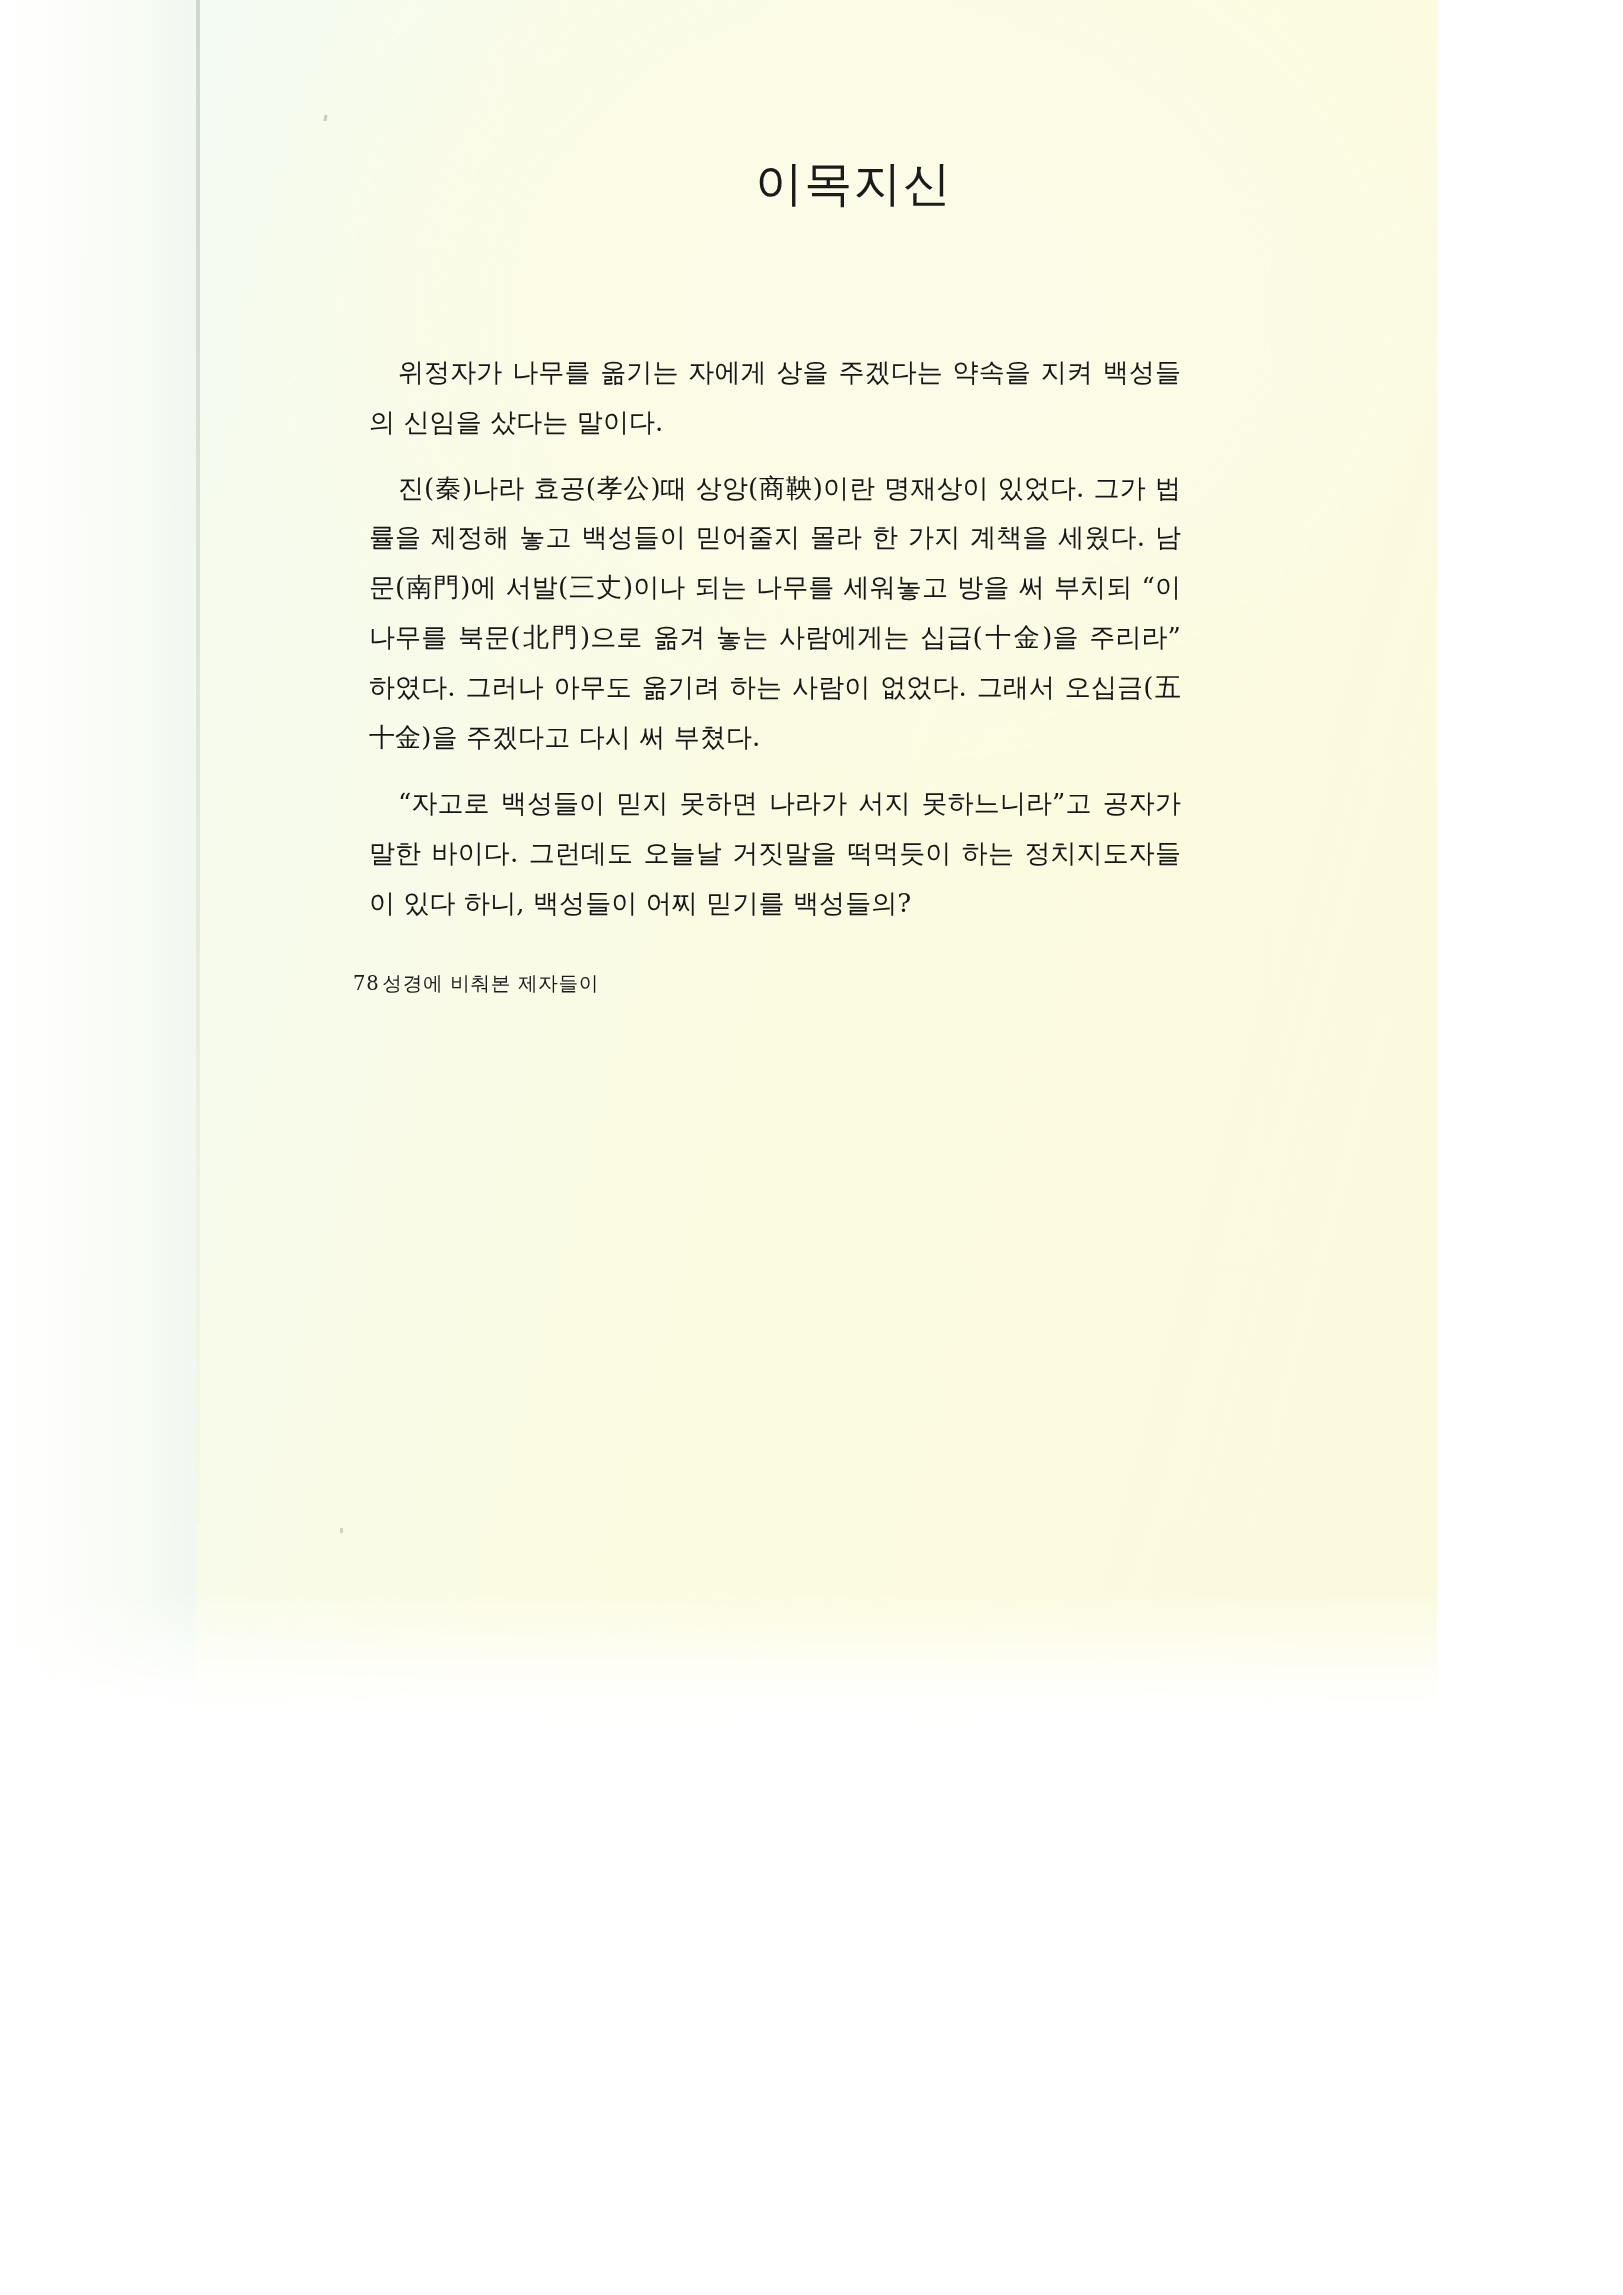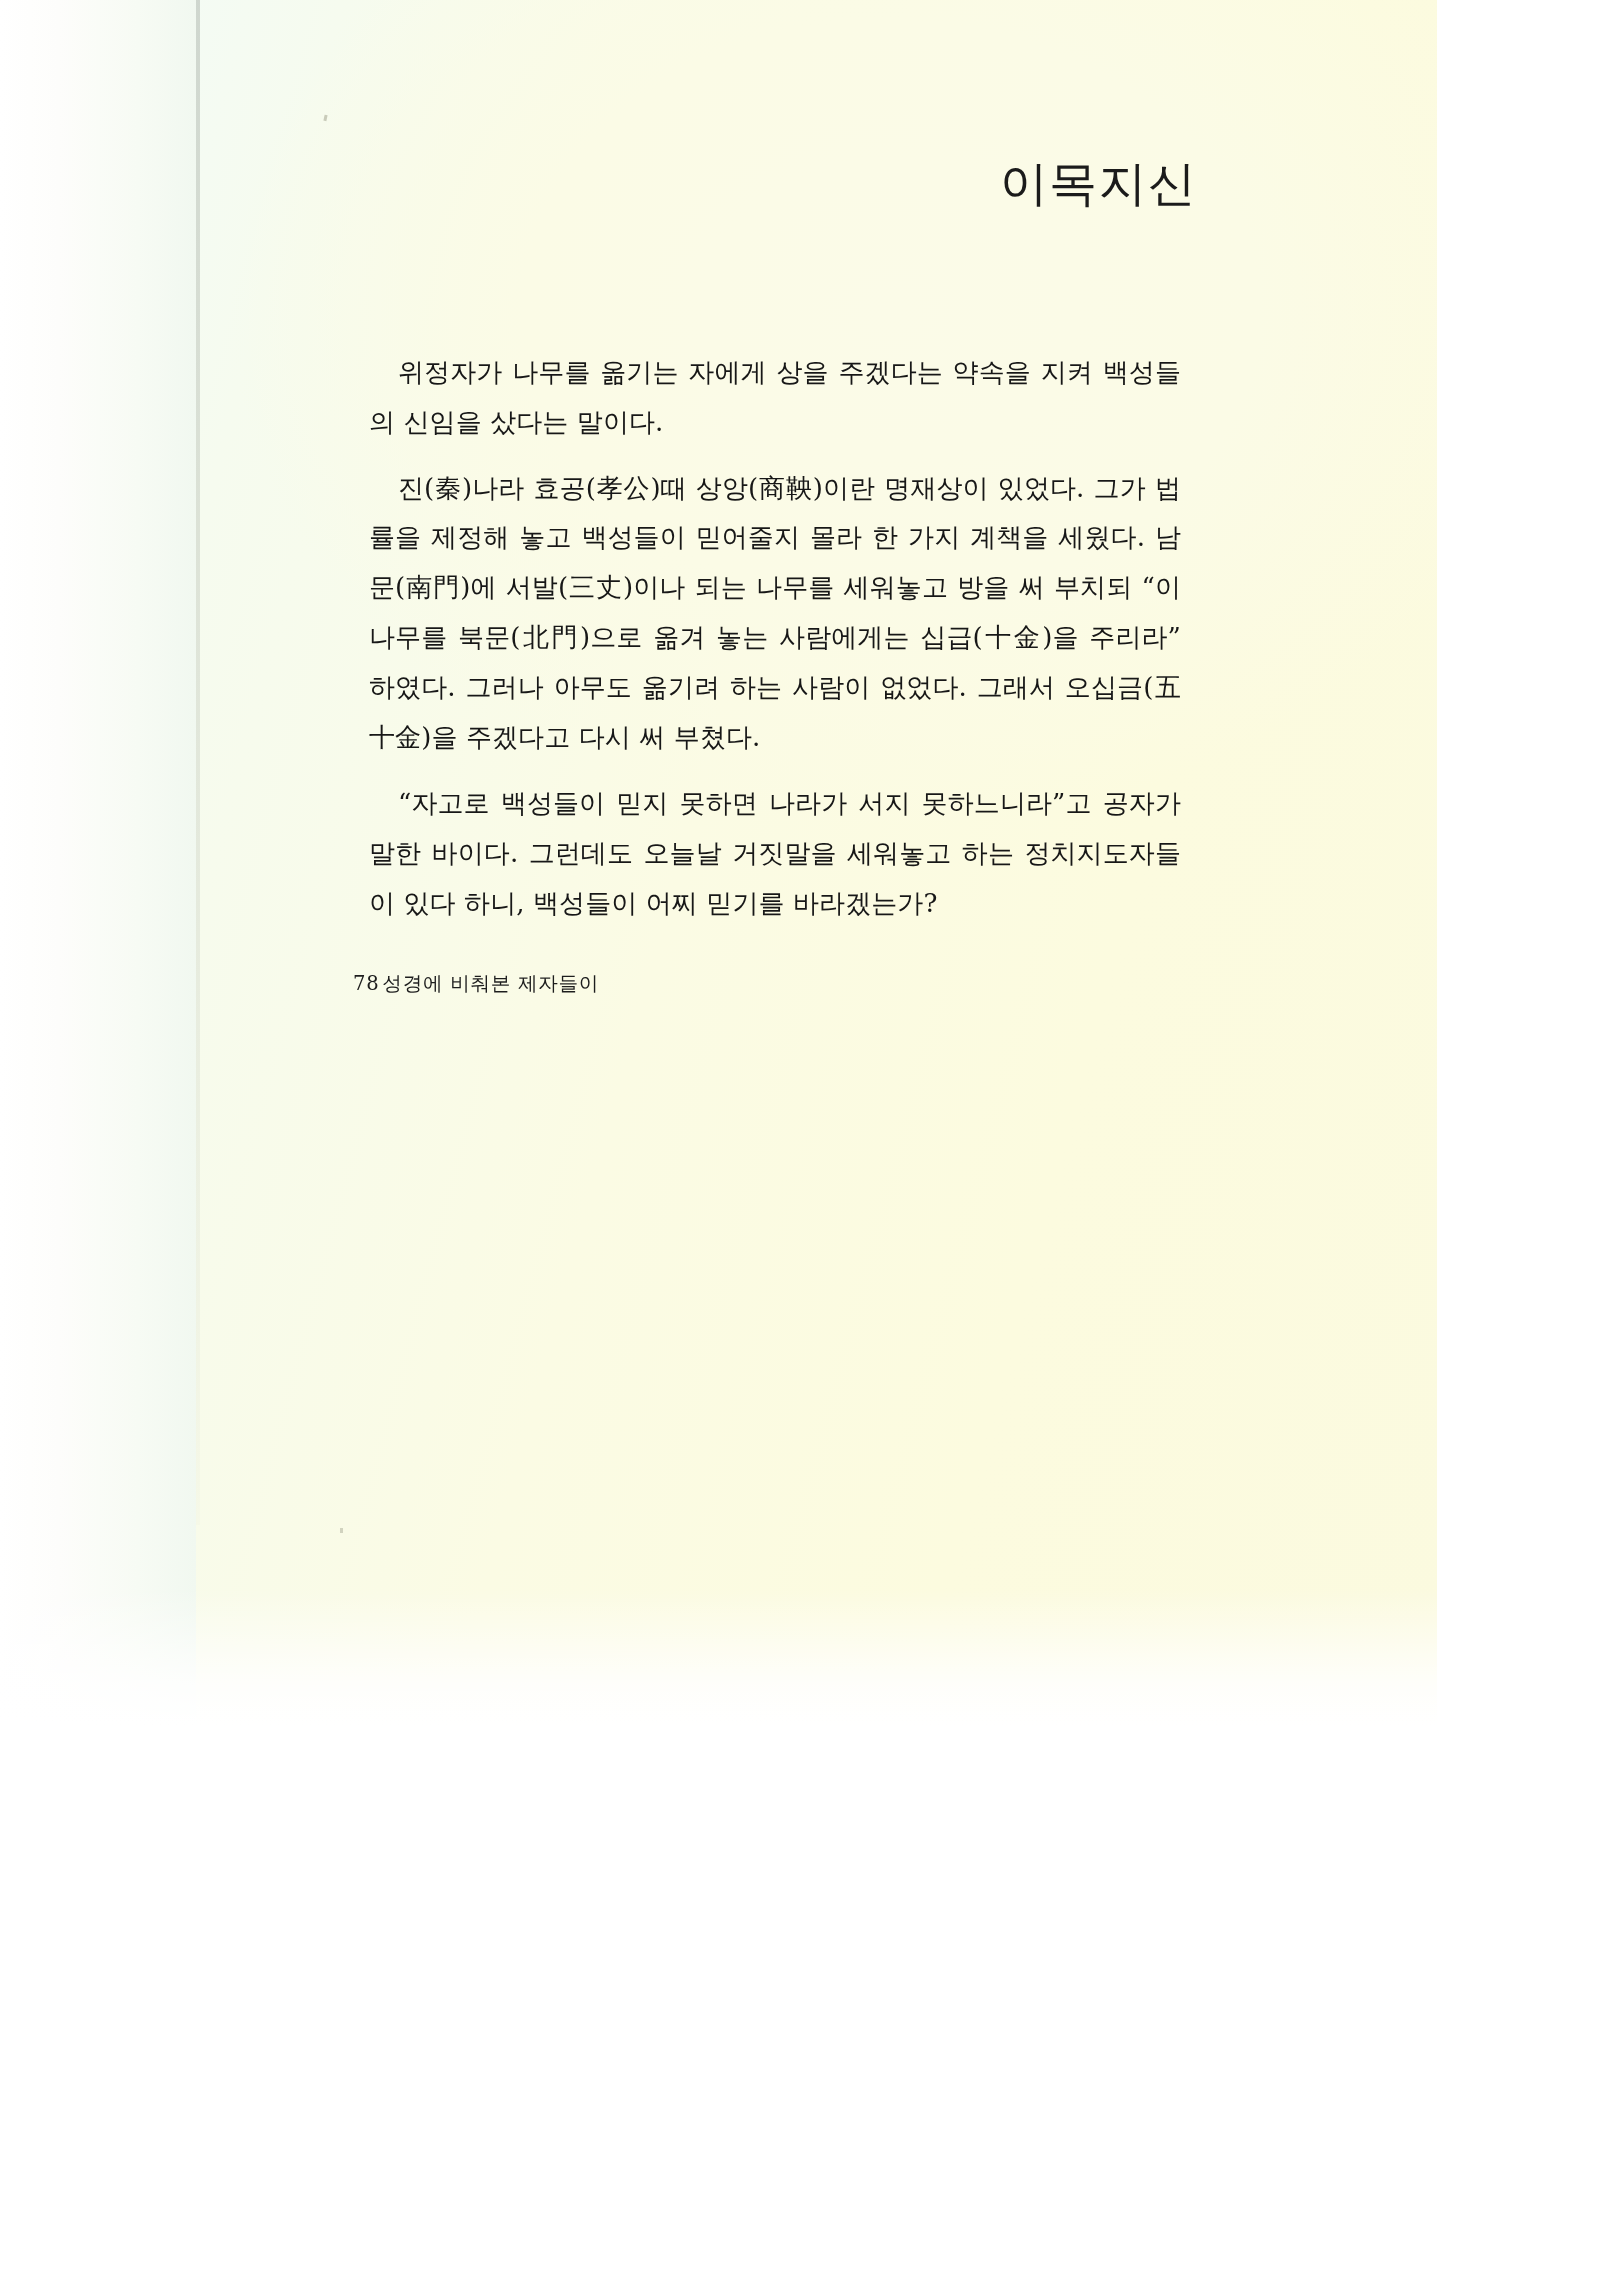--- a/index.html
+++ b/index.html
@@ -74,21 +74,21 @@
 
   
   #content {
     position: absolute;
     left: 353px;
     top: 157px;
     width: 844px;
   }
 
   #title-block {
-    text-align: right;
+    text-align: center;
     margin: 0 0 0 0;
     padding-left: 157px;
   }
   .title-kor {
     font-family: "DejaVu Serif", "Liberation Serif", serif;
     font-size: 48px;
     letter-spacing: 1.3px;
     color: #1b1b1b;
     line-height: 1.12;
     white-space: nowrap;
@@ -144,21 +144,21 @@
 
   <div id="content">
 
     <div id="title-block">
       <div class="title-kor">이목지신</div>
     </div>
 
     <div id="body-text">
       <p>위정자가 나무를 옮기는 자에게 상을 주겠다는 약속을 지켜 백성들의 신임을 샀다는 말이다.</p>
       <p>진(秦)나라 효공(孝公)때 상앙(商鞅)이란 명재상이 있었다. 그가 법률을 제정해 놓고 백성들이 믿어줄지 몰라 한 가지 계책을 세웠다. 남문(南門)에 서발(三丈)이나 되는 나무를 세워놓고 방을 써 부치되 “이 나무를 북문(北門)으로 옮겨 놓는 사람에게는 십급(十金)을 주리라” 하였다. 그러나 아무도 옮기려 하는 사람이 없었다. 그래서 오십금(五十金)을 주겠다고 다시 써 부쳤다.</p>
-      <p>“자고로 백성들이 믿지 못하면 나라가 서지 못하느니라”고 공자가 말한 바이다. 그런데도 오늘날 거짓말을 세워놓고 하는 정치지도자들이 있다 하니, 백성들이 어찌 믿기를 바라겠는가?</p>
+      <p>“자고로 백성들이 믿지 못하면 나라가 서지 못하느니라”고 공자가 말한 바이다. 그런데도 오늘날 거짓말을 떡먹듯이 하는 정치지도자들이 있다 하니, 백성들이 어찌 믿기를 백성들의?</p>
     </div>
 
     <div id="footer">
       <span class="pagenum">78</span><span>성경에 비춰본 제자들이</span>
     </div>
 
   </div>
 
   <div id="scan-bottom-fade"></div>
 </div>

